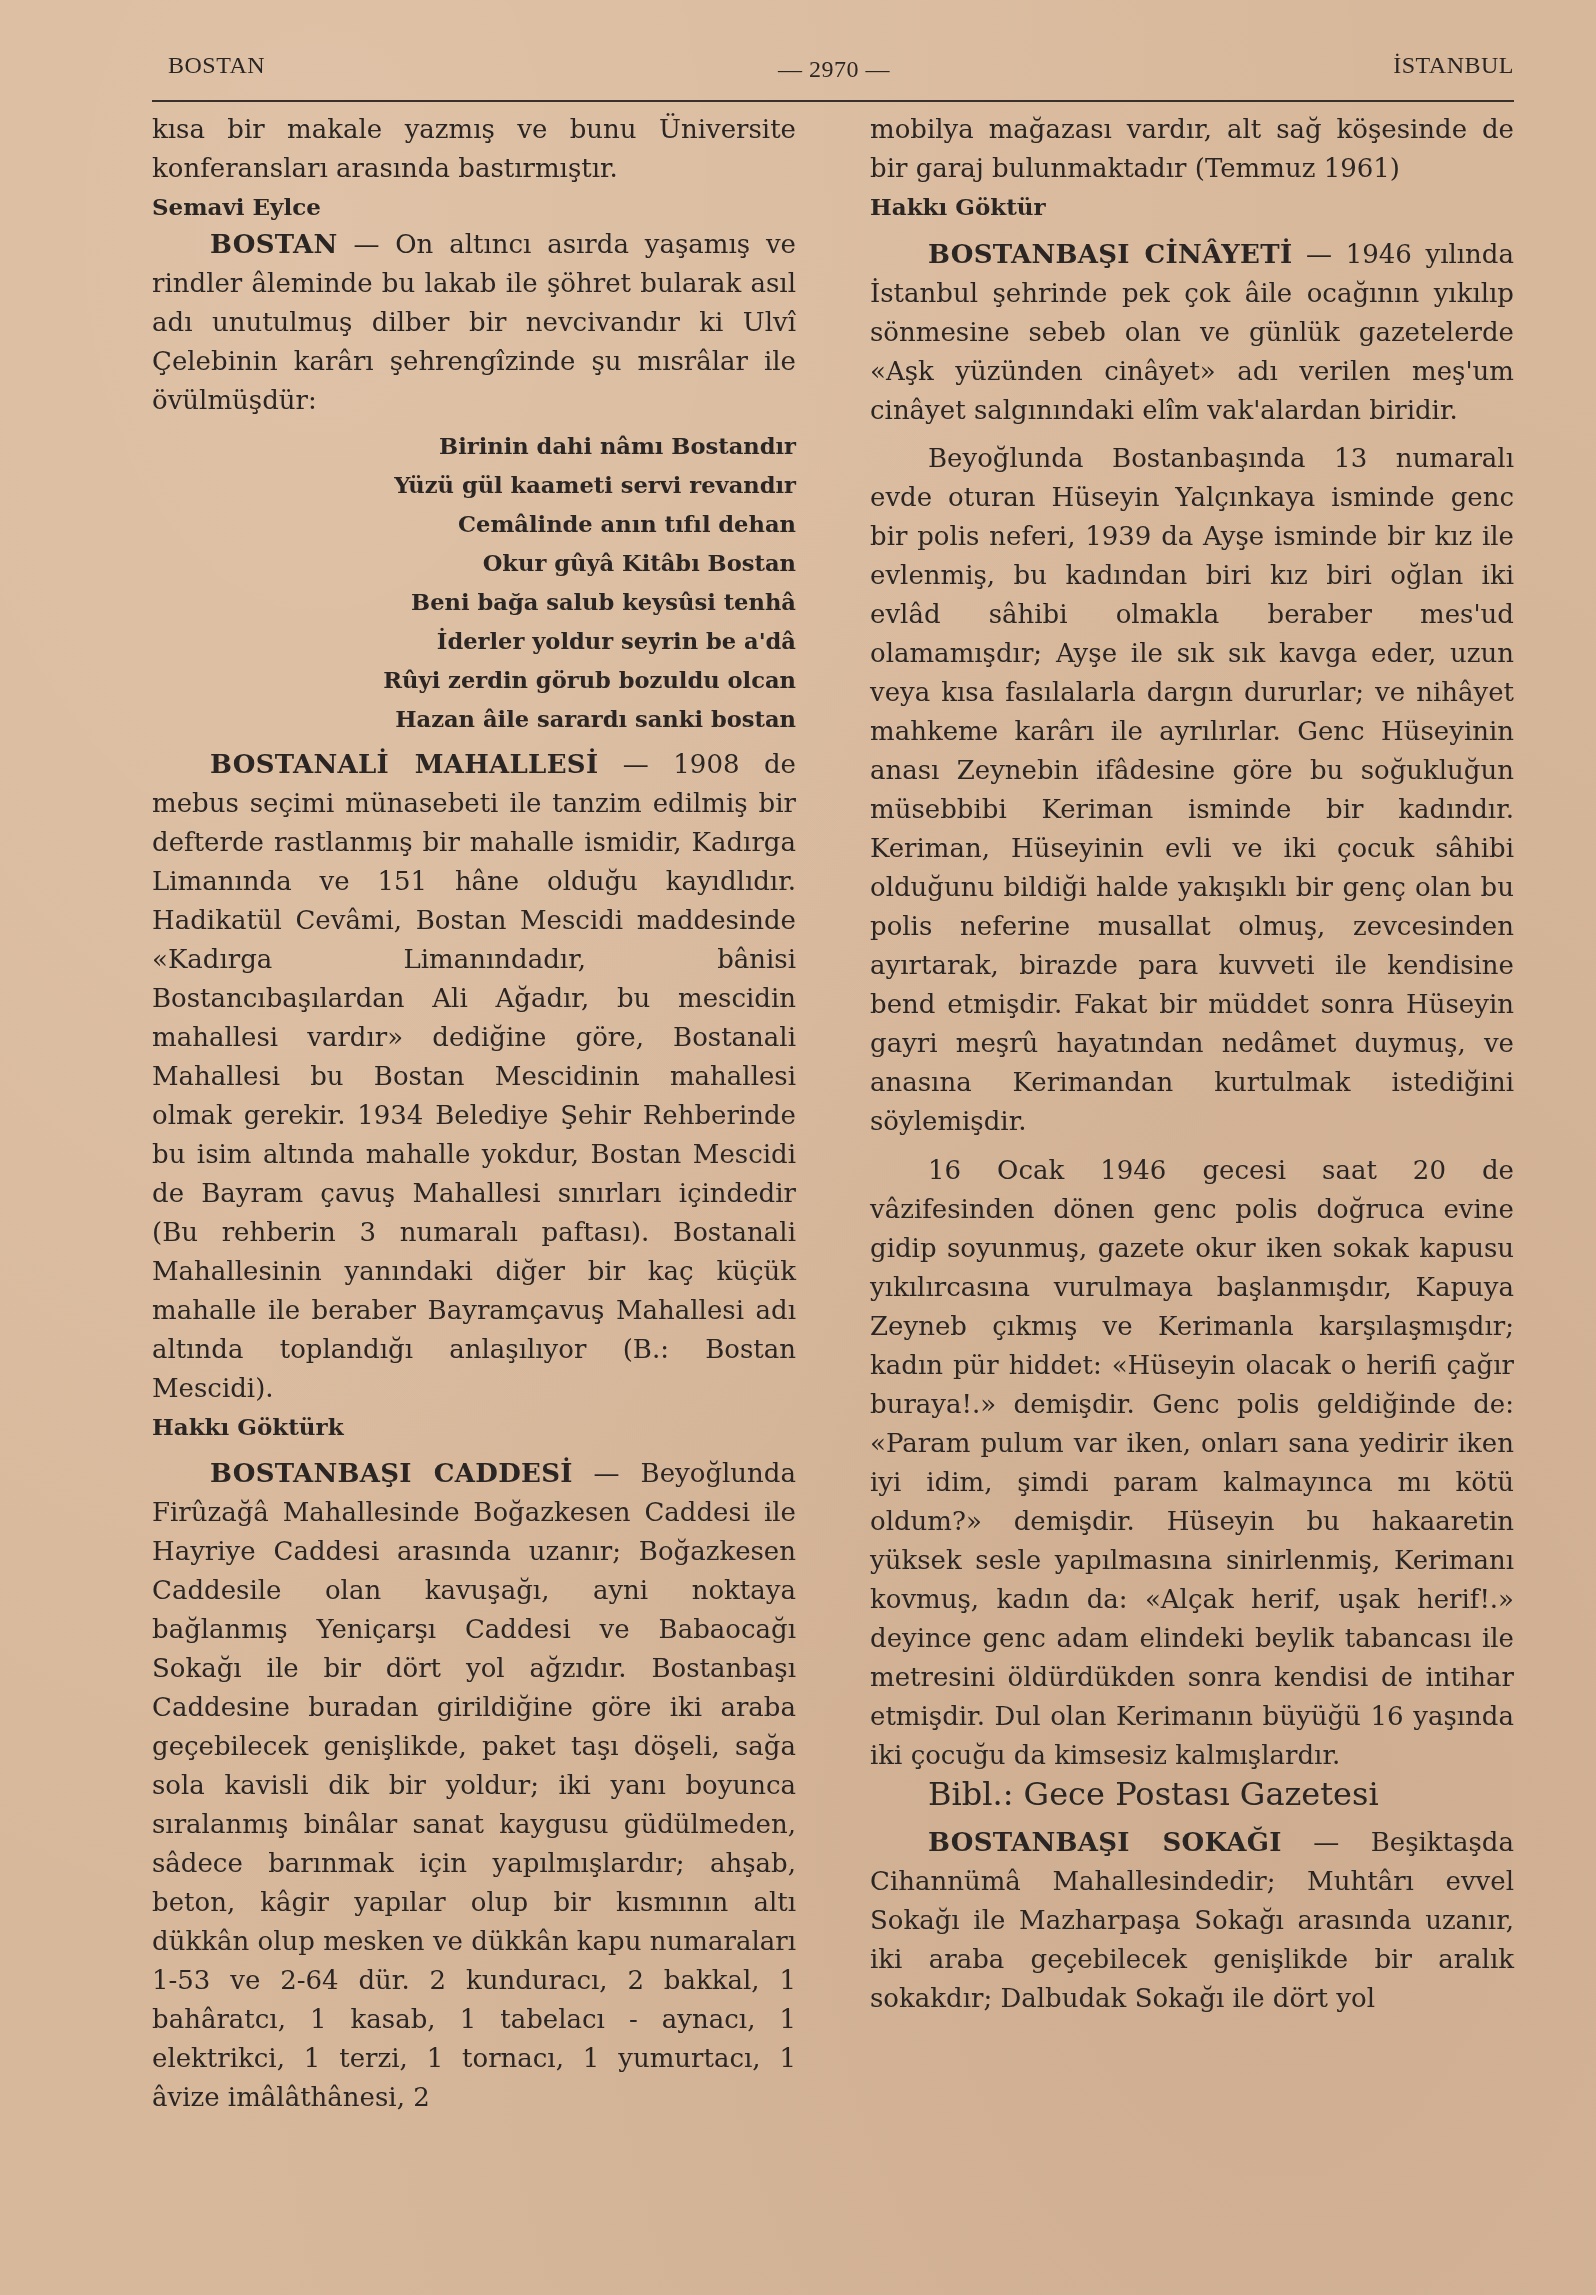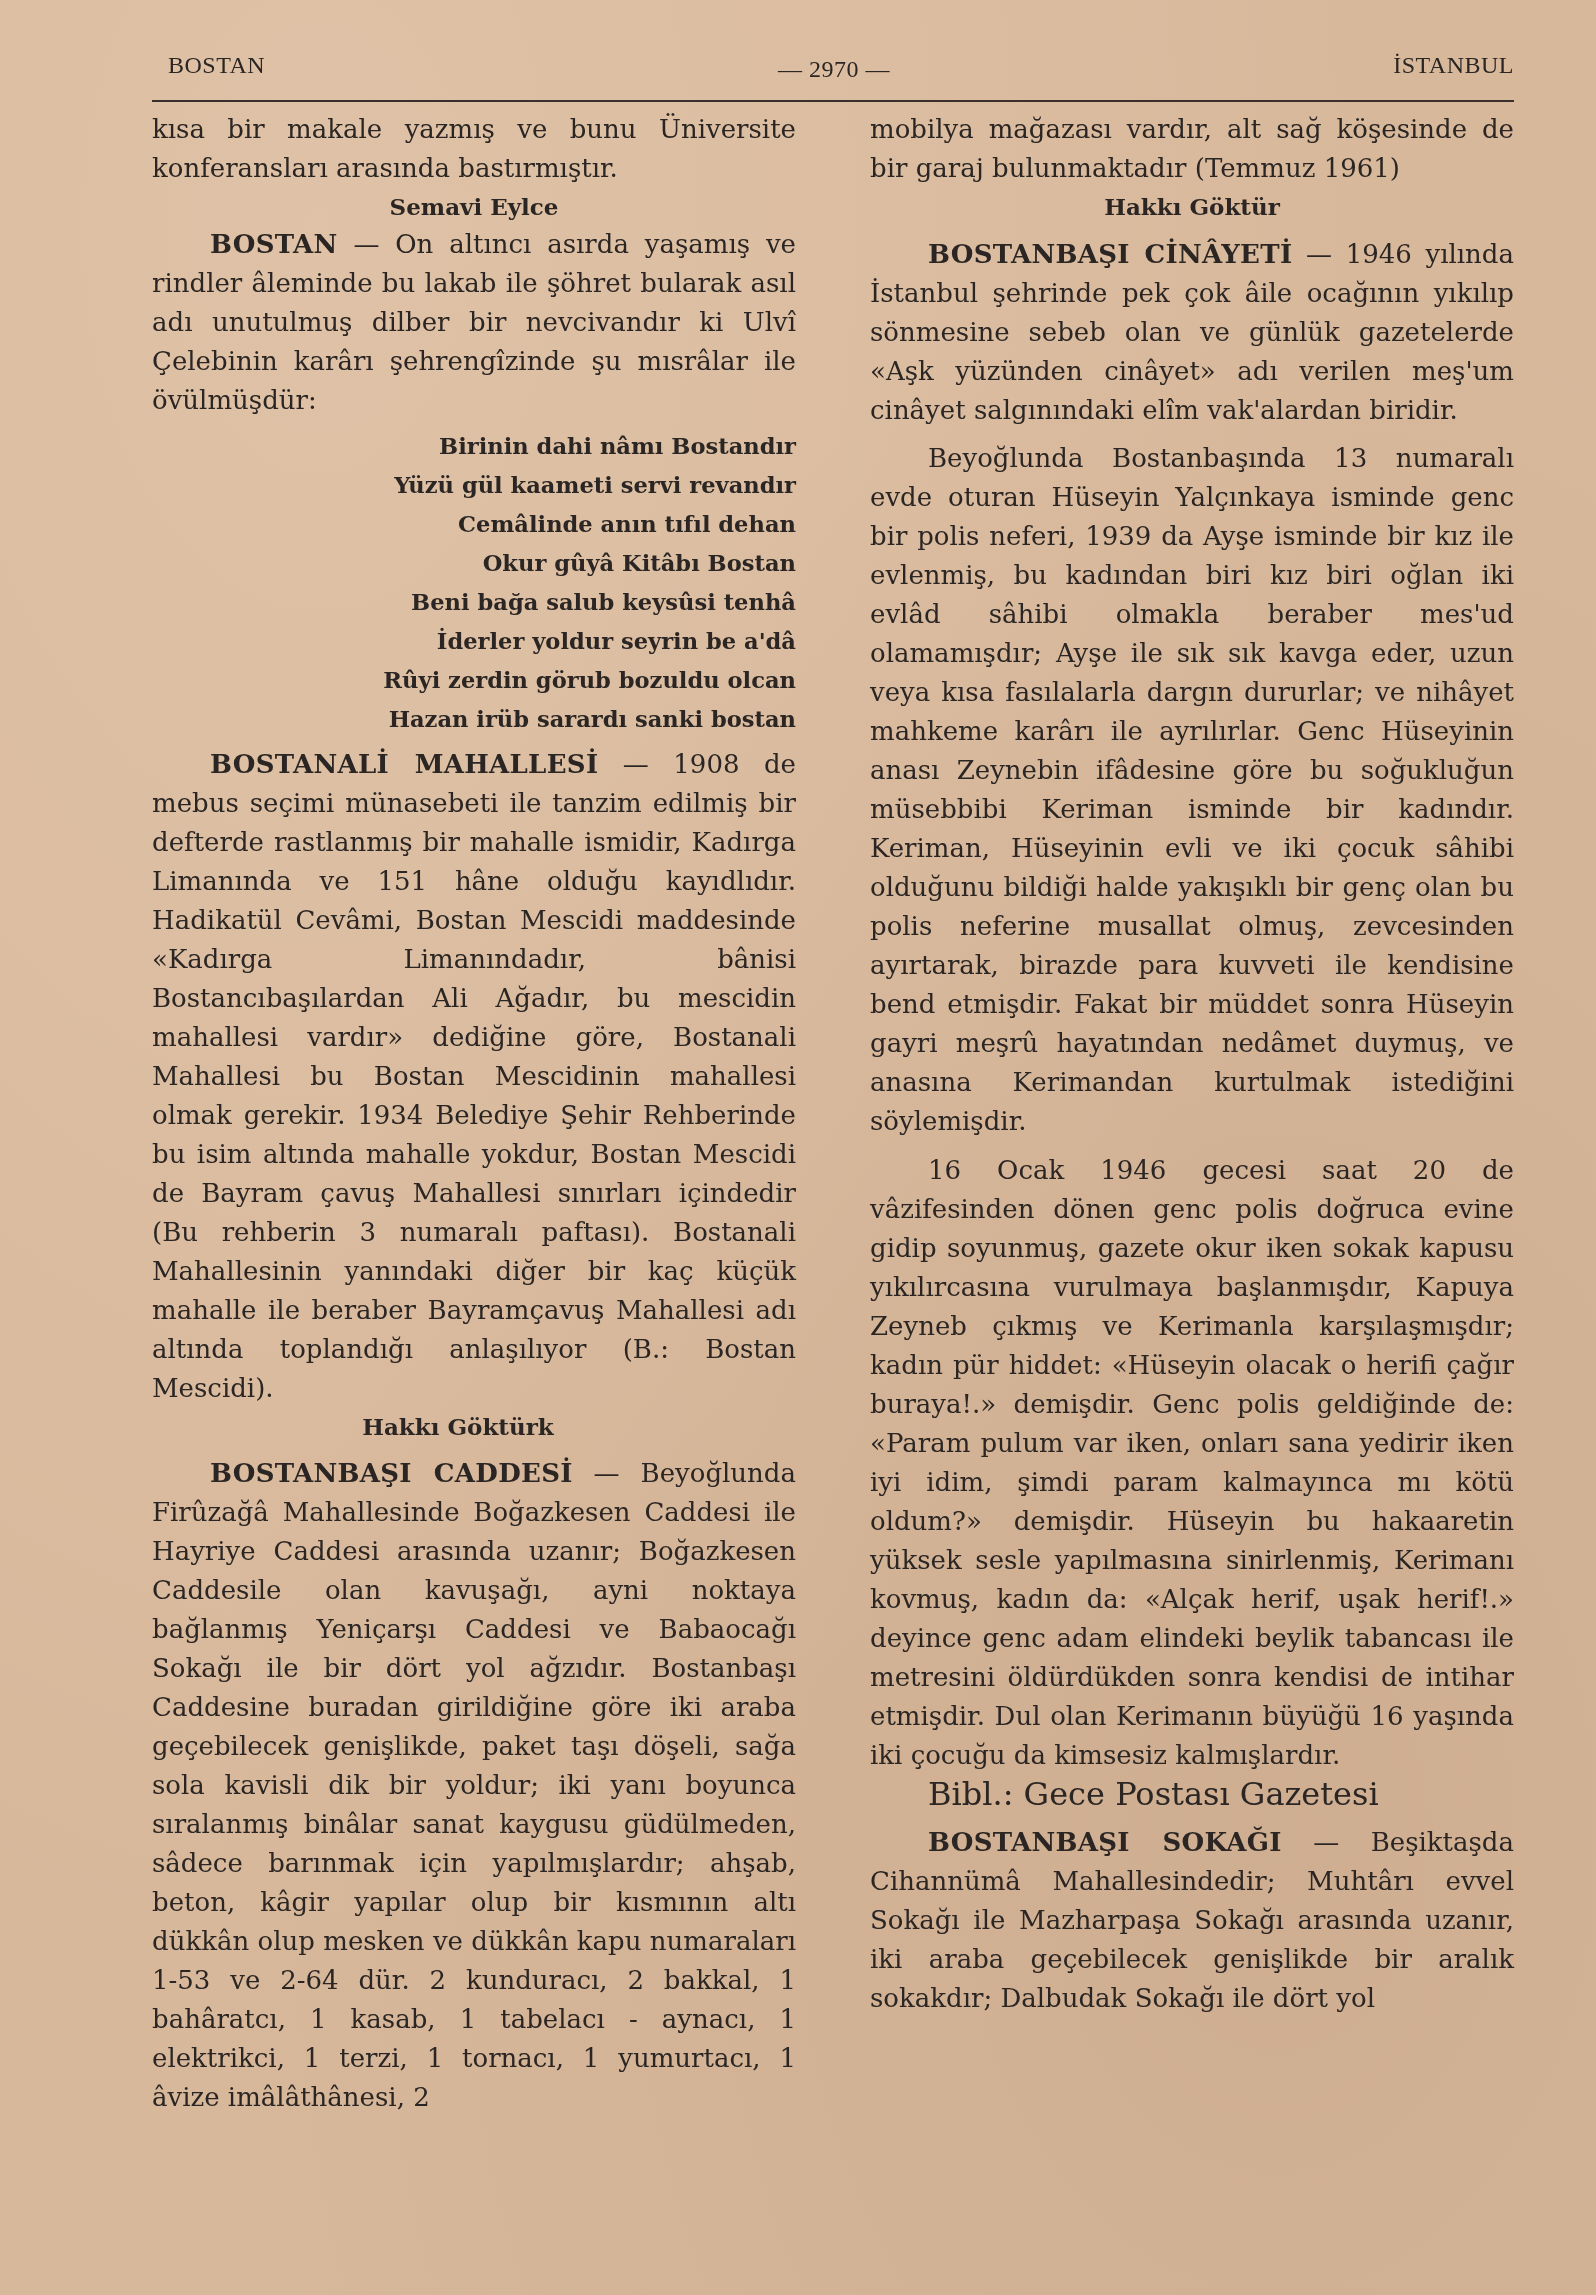--- a/index.html
+++ b/index.html
@@ -43,21 +43,21 @@
     line-height: 39px;
     text-align: justify;
   }
   .col.left { left: 0; }
   .col.right { left: 718px; }
   .col p { margin: 0; }
   .indent { text-indent: 58px; }
   .gap-top { margin-top: 9.5px !important; }
   .entry-title { font-weight: bold; font-family: "DejaVu Serif", serif; letter-spacing: 0.3px; }
   .signature {
-    text-align: center;
+    text-align: left;
     font-weight: bold;
     font-size: 23px;
     line-height: 37px;
   }
   .signature.inset { padding-right: 32px; }
   .poem {
     margin: 7.4px 0 5.3px 50px;
     font-weight: bold;
     font-size: 22.6px;
     line-height: 39px;
@@ -87,21 +87,21 @@
       <p class="indent"><span class="entry-title">BOSTAN</span><span> — </span><span>On altıncı asırda yaşamış ve rindler âleminde bu lakab ile şöhret bularak asıl adı unutulmuş dilber bir nevcivandır ki Ulvî Çelebinin karârı şehrengîzinde şu mısrâlar ile övülmüşdür:</span></p>
 
       <div class="poem">
         <div>Birinin dahi nâmı Bostandır</div>
         <div>Yüzü gül kaameti servi revandır</div>
         <div>Cemâlinde anın tıfıl dehan</div>
         <div>Okur gûyâ Kitâbı Bostan</div>
         <div>Beni bağa salub keysûsi tenhâ</div>
         <div>İderler yoldur seyrin be a'dâ</div>
         <div>Rûyi zerdin görub bozuldu olcan</div>
-        <div>Hazan irüb sarardı sanki bostan</div>
+        <div>Hazan âile sarardı sanki bostan</div>
       </div>
 
       <p class="indent"><span class="entry-title">BOSTANALİ MAHALLESİ</span><span> — </span><span>1908 de mebus seçimi münasebeti ile tanzim edilmiş bir defterde rastlanmış bir mahalle ismidir, Kadırga Limanında ve 151 hâne olduğu kayıdlıdır. Hadikatül Cevâmi, Bostan Mescidi maddesinde «Kadırga Limanındadır, bânisi Bostancıbaşılardan Ali Ağadır, bu mescidin mahallesi vardır» dediğine göre, Bostanali Mahallesi bu Bostan Mescidinin mahallesi olmak gerekir. 1934 Belediye Şehir Rehberinde bu isim altında mahalle yokdur, Bostan Mescidi de Bayram çavuş Mahallesi sınırları içindedir (Bu rehberin 3 numaralı paftası). Bostanali Mahallesinin yanındaki diğer bir kaç küçük mahalle ile beraber Bayramçavuş Mahallesi adı altında toplandığı anlaşılıyor (B.: Bostan Mescidi).</span></p>
       <div class="signature inset">Hakkı Göktürk</div>
 
       <p class="indent gap-top"><span class="entry-title">BOSTANBAŞI CADDESİ</span><span> — </span><span>Beyoğlunda Firûzağâ Mahallesinde Boğazkesen Caddesi ile Hayriye Caddesi arasında uzanır; Boğazkesen Caddesile olan kavuşağı, ayni noktaya bağlanmış Yeniçarşı Caddesi ve Babaocağı Sokağı ile bir dört yol ağzıdır. Bostanbaşı Caddesine buradan girildiğine göre iki araba geçebilecek genişlikde, paket taşı döşeli, sağa sola kavisli dik bir yoldur; iki yanı boyunca sıralanmış binâlar sanat kaygusu güdülmeden, sâdece barınmak için yapılmışlardır; ahşab, beton, kâgir yapılar olup bir kısmının altı dükkân olup mesken ve dükkân kapu numaraları 1-53 ve 2-64 dür. 2 kunduracı, 2 bakkal, 1 bahâratcı, 1 kasab, 1 tabelacı - aynacı, 1 elektrikci, 1 terzi, 1 tornacı, 1 yumurtacı, 1 âvize imâlâthânesi, 2</span></p>
     </div>
 
     <div class="col right">
       <p>mobilya mağazası vardır, alt sağ köşesinde de bir garaj bulunmaktadır (Temmuz 1961)</p>

